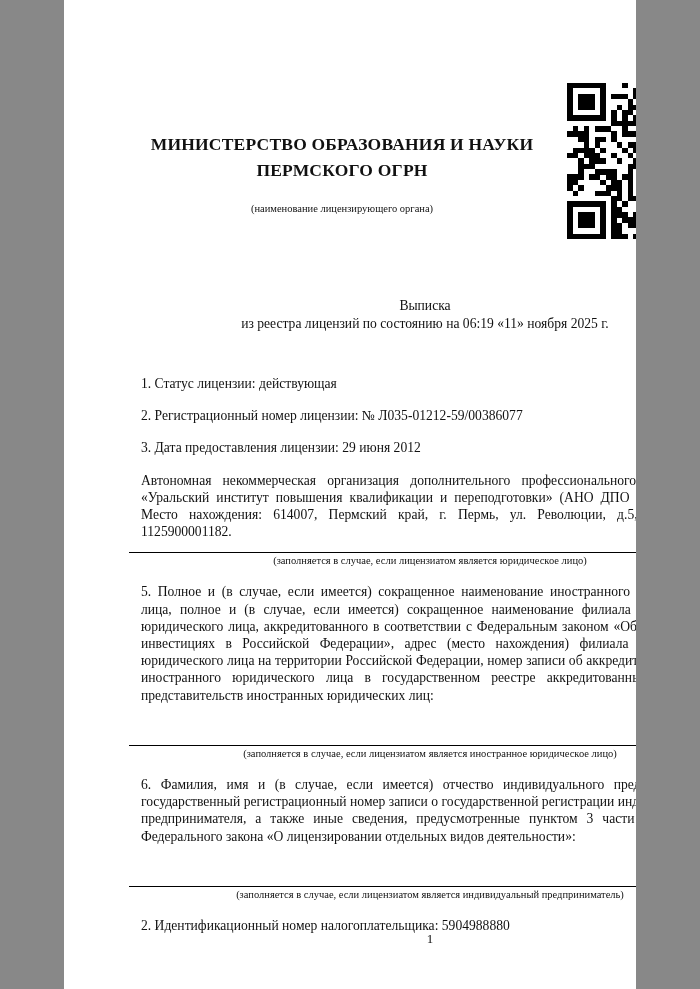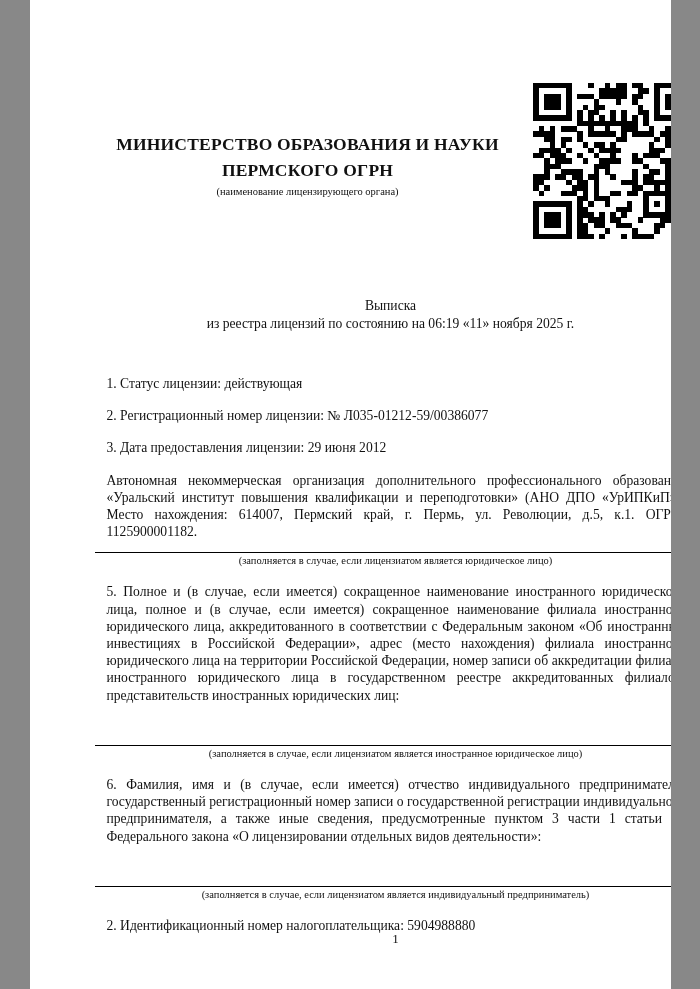--- a/index.html
+++ b/index.html
@@ -2,21 +2,21 @@
 <html><head>
 <meta charset="utf-8">
 <style>
   html, body {
     margin: 0;
     padding: 0;
     background: #888;
   }
   .page {
     position: relative;
-    width: 641px;
+    width: 572px;
     height: 989px;
     margin: 0 auto;
     background: #ffffff;
     font-family: "Liberation Serif", "DejaVu Serif", serif;
     color: #111111;
     overflow: hidden;
   }
   .qr {
     position: absolute;
     left: 503px;
@@ -34,21 +34,21 @@
   }
   .header .ministry {
     font-size: 17.5px;
     line-height: 26px;
     font-weight: bold;
     letter-spacing: 0.2px;
   }
   .header .org-caption {
     font-size: 10.5px;
     line-height: 13px;
-    margin-top: 2px;
+    margin-top: 19px;
   }
   .title {
     position: absolute;
     left: 60px;
     top: 297px;
     width: 602px;
     text-align: center;
     font-size: 13.6px;
     line-height: 17.5px;
   }

